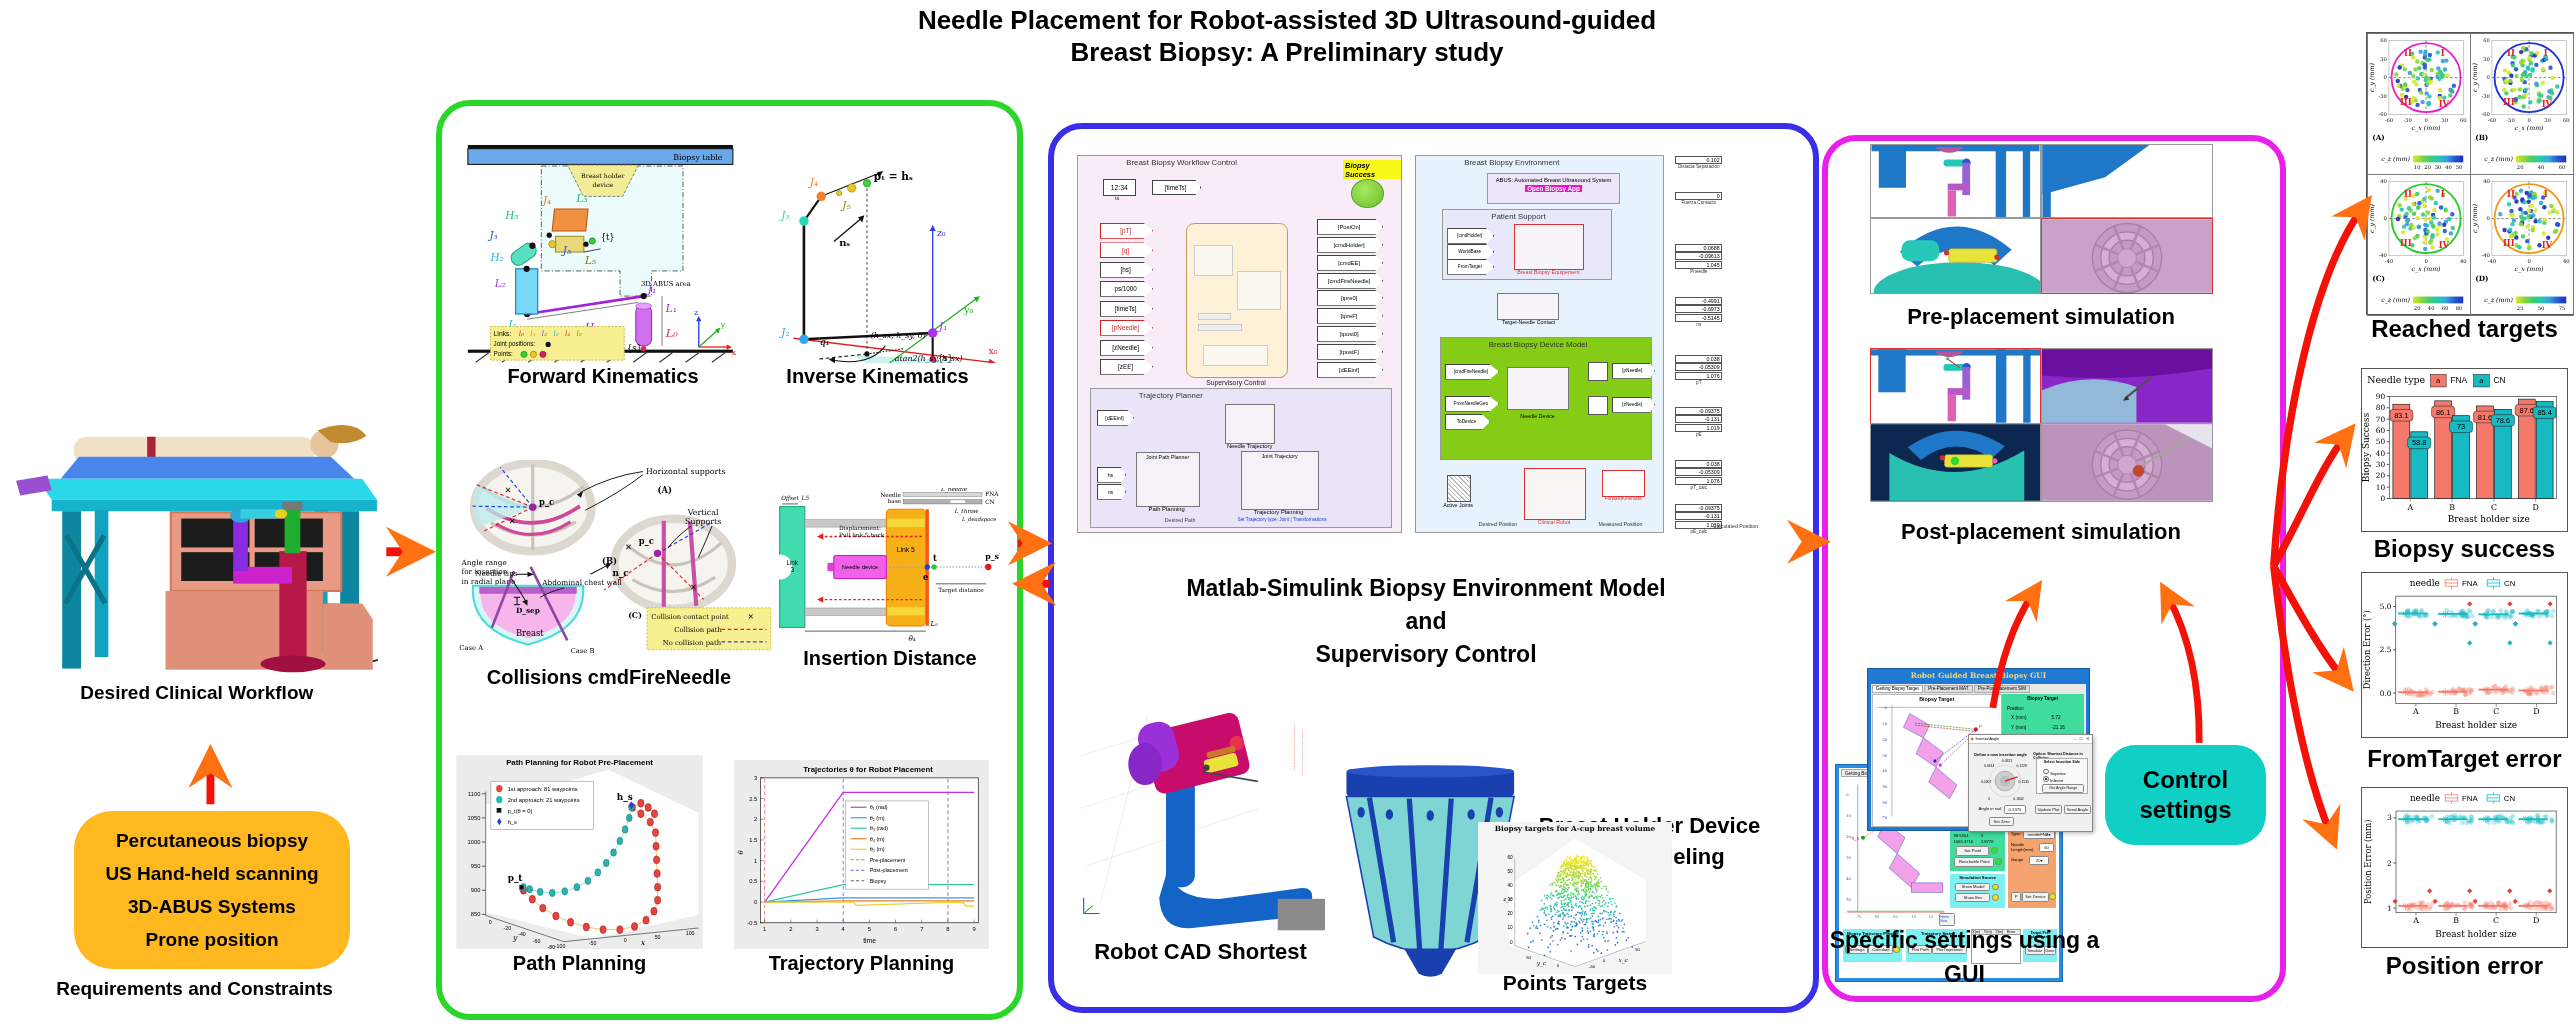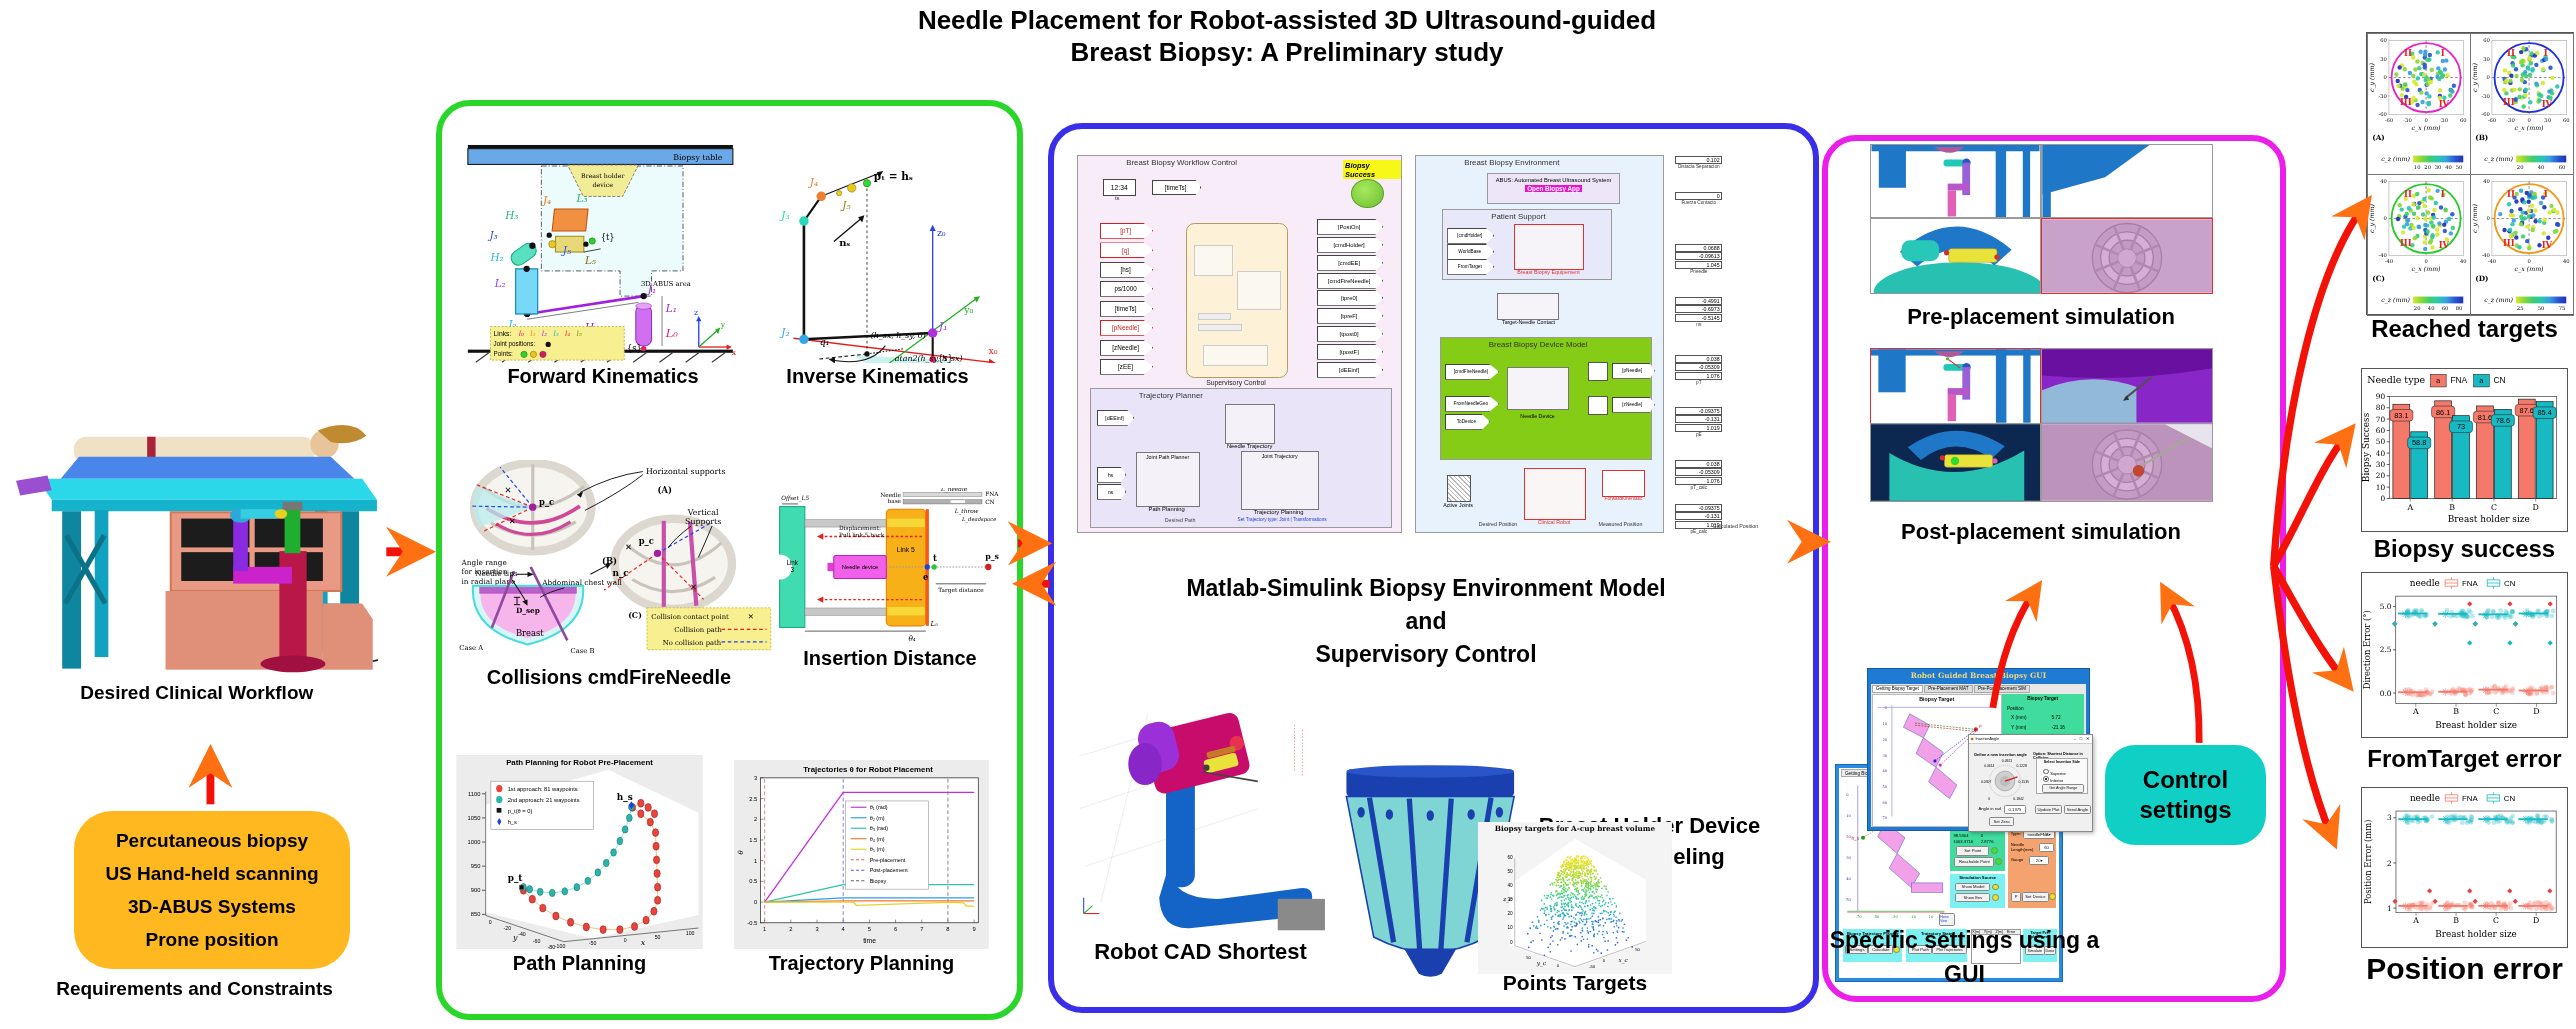--- a/index.html
+++ b/index.html
@@ -3083,21 +3083,21 @@
           <circle cx="335.0" cy="52.6" r="4.5" fill="#17b9c2" opacity="0.3"></circle>
           <circle cx="335.0" cy="57.4" r="4.5" fill="#17b9c2" opacity="0.3"></circle>
           <circle cx="335.6" cy="65.8" r="4.5" fill="#17b9c2" opacity="0.3"></circle>
           <circle cx="325.9" cy="63.0" r="4.5" fill="#17b9c2" opacity="0.3"></circle>
           <line x1="297.75" y1="59.51999999999998" x2="353.75" y2="59.51999999999998" stroke="#17b9c2" stroke-width="3.5"></line>
           <text x="303.75" y="67.51999999999998" font-size="20" fill="#17b9c2">✳</text>
         </g>
         <text x="217" y="284" font-size="17" text-anchor="middle">Breast holder size</text>
       </svg>
   </div>
-  <div class="cap" style="left:2353px;top:952px;width:223px;font-size:30px;">Position error</div>
+  <div class="cap" style="left:2353px;top:952px;width:223px;font-size:24px;">Position error</div>
 
   <svg class="abs" style="left:0;top:0;pointer-events:none;z-index:50;" width="2576" height="1029" viewBox="0 0 4905 1960">
     <defs>
       <marker id="ah" viewBox="0 0 12 12" refX="7" refY="6" markerWidth="5.6" markerHeight="5.6" orient="auto-start-reverse">
         <path d="M0,0 L12,6 L0,12 L4,6 Z" fill="#ff7012"></path>
       </marker>
     </defs>
     <g stroke="#f31208" fill="none">
       <path d="M735,1051 L790,1051" stroke-width="17" marker-end="url(#ah)"></path>
       <path d="M400,1532 L400,1452" stroke-width="15" marker-end="url(#ah)"></path>

